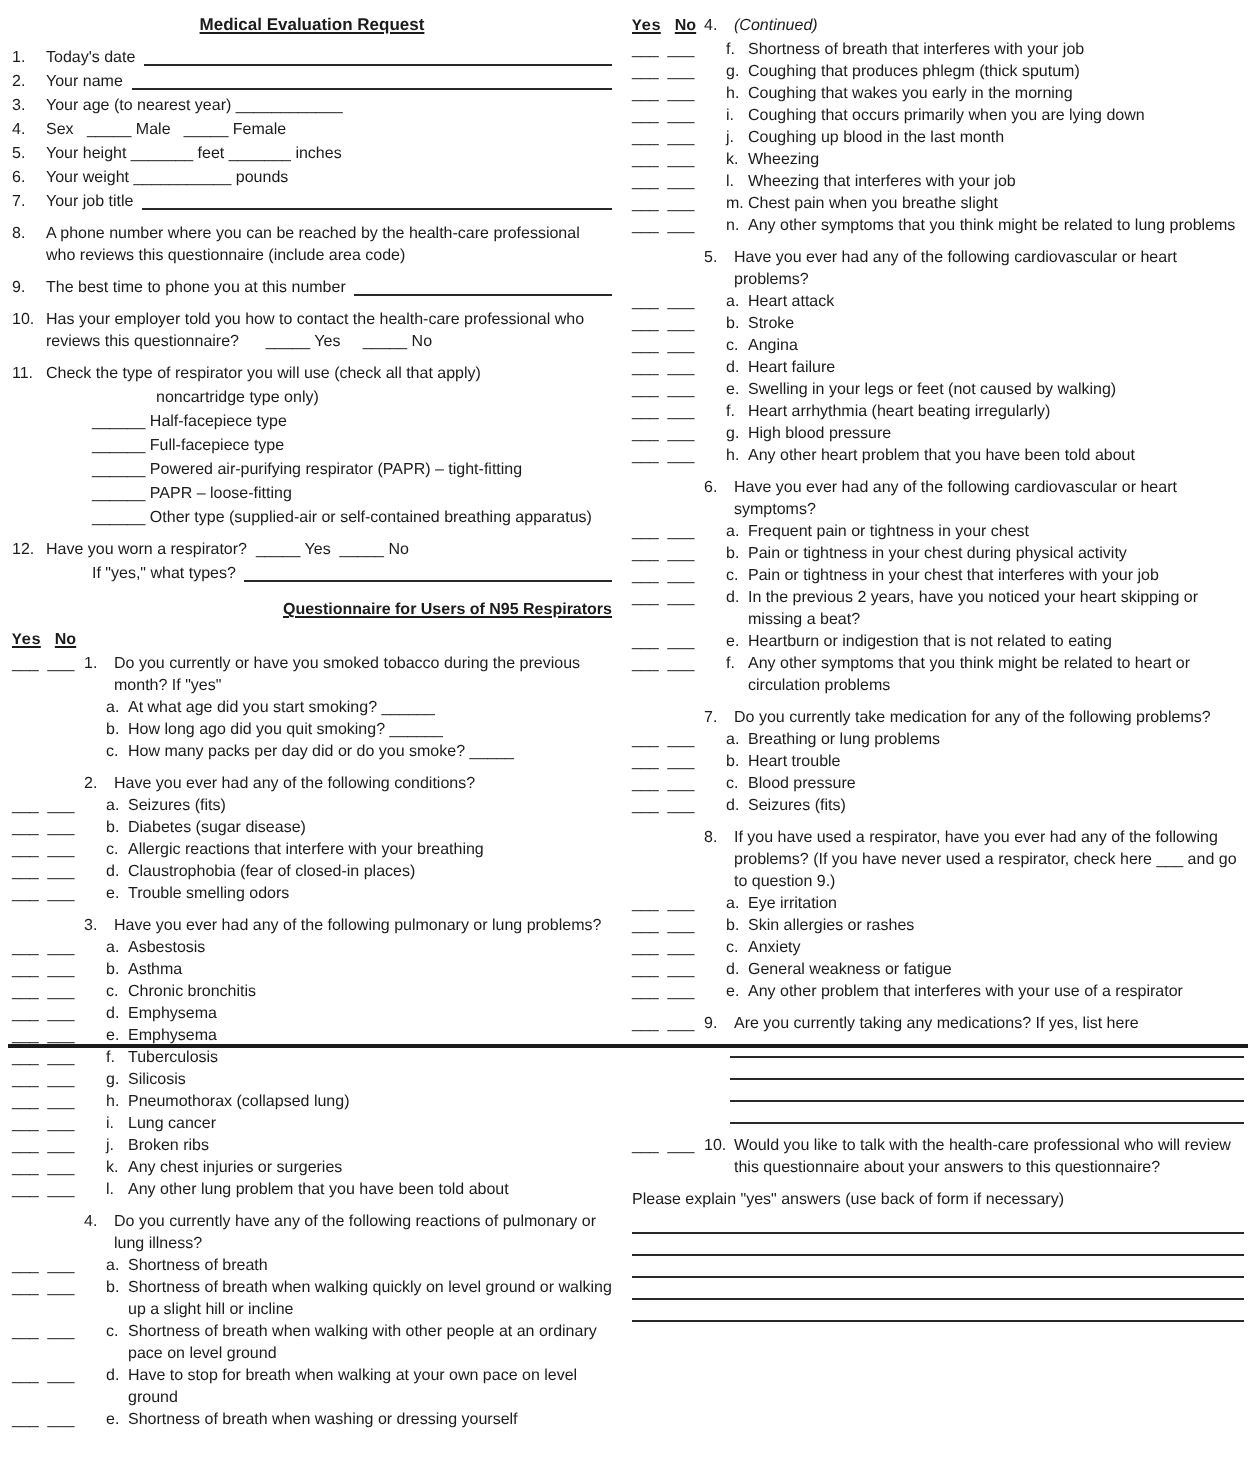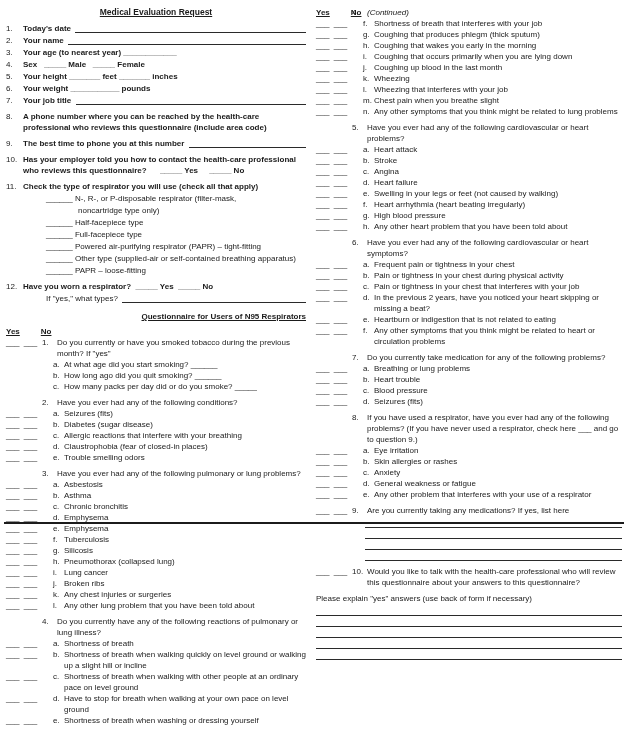--- a/index.html
+++ b/index.html
@@ -11,35 +11,35 @@
   .page { position:relative; display:flex; gap:10px; padding:7px 6px 0 6px; width:628px; height:529px; }
   .col { position:relative; }
   .col.left  { width:300px; flex:none; }
   .col.right { width:306px; flex:none; }
 
   .doc-title { font-weight:bold; text-decoration:underline; text-align:center; font-size:8.5px; margin-bottom:5px; }
   .sec-heading { font-weight:bold; text-decoration:underline; text-align:right; margin:7px 0 4px 0; }
 
   .item { display:flex; margin-bottom:1px; }
   .inum { width:17px; flex:none; }
-  .itxt { flex:1; white-space:pre-wrap;font-weight:bold; }
+  .itxt { flex:1; white-space:pre-wrap; }
   .itxt.hasfill { display:flex; }
   .itxt.hasfill .t { white-space:pre; flex:none; }
 
   .plain { padding-left:40px; margin-bottom:1px; white-space:pre-wrap; }
   .plain.ind2 { padding-left:72px; }
   .plain.hasfill { display:flex; }
   .plain.hasfill .t { white-space:pre; flex:none; }
 
   .fill { flex:1 1 auto; min-width:30px; border-bottom:1px solid #2a2a2a; margin:0 0 1.5px 2px; }
 
   .row { display:flex; }
   .gutter { width:36px; flex:none; white-space:pre; }
   .yn { font-weight:bold; text-decoration:underline; }
-  .yn.first { margin-right:21px; }
+  .yn.first { margin-right:7px;font-family:Liberation Mono, monospace; }
   .qnum { width:15px; flex:none; }
   .sind { width:11px; flex:none; }
   .snum { width:11px; flex:none; }
   .qtxt { flex:1; white-space:pre-wrap; }
   .cont { font-style:italic; }
 
   .mt { margin-top:5px; }
 
   .blanks { margin-top:1px; }
   .ansline { height:11px; border-bottom:1px solid #2a2a2a; }
@@ -90,27 +90,26 @@
         <span class="itxt hasfill"><span class="t">The best time to phone you at this number </span><span class="fill"></span></span>
       </div>
       <div class="item mt">
         <span class="inum">10.</span>
         <span class="itxt"><span class="t">Has your employer told you how to contact the health-care professional who reviews this questionnaire?      _____ Yes     _____ No</span></span>
       </div>
       <div class="item mt">
         <span class="inum">11.</span>
         <span class="itxt"><span class="t">Check the type of respirator you will use (check all that apply)</span></span>
       </div>
-      <div class="plain"><span class="t">______ N-, R-, or P-disposable respirator (filter-mask,</span></div>
       <div class="plain ind2"><span class="t">noncartridge type only)</span></div>
       <div class="plain"><span class="t">______ Half-facepiece type</span></div>
       <div class="plain"><span class="t">______ Full-facepiece type</span></div>
       <div class="plain"><span class="t">______ Powered air-purifying respirator (PAPR) – tight-fitting</span></div>
+      <div class="plain"><span class="t">______ PAPR – loose-fitting</span></div>
       <div class="plain"><span class="t">______ Other type (supplied-air or self-contained breathing apparatus)</span></div>
-      <div class="plain"><span class="t">______ PAPR – loose-fitting</span></div>
       <div class="item mt">
         <span class="inum">12.</span>
         <span class="itxt"><span class="t">Have you worn a respirator?  _____ Yes  _____ No</span></span>
       </div>
       <div class="plain hasfill"><span class="t">If "yes," what types? </span><span class="fill"></span></div>
       <div class="sec-heading">Questionnaire for Users of N95 Respirators</div>
       <div class="row">
         <span class="gutter"><span class="yn first">Yes</span><span class="yn">No</span></span>
       </div>
       <div class="row">

